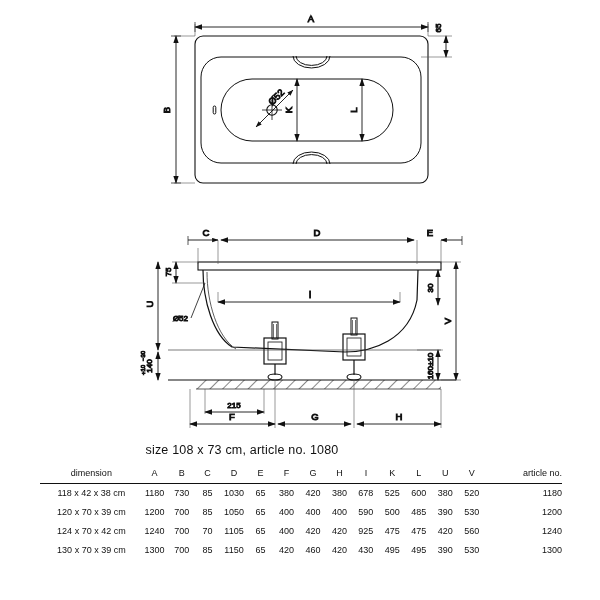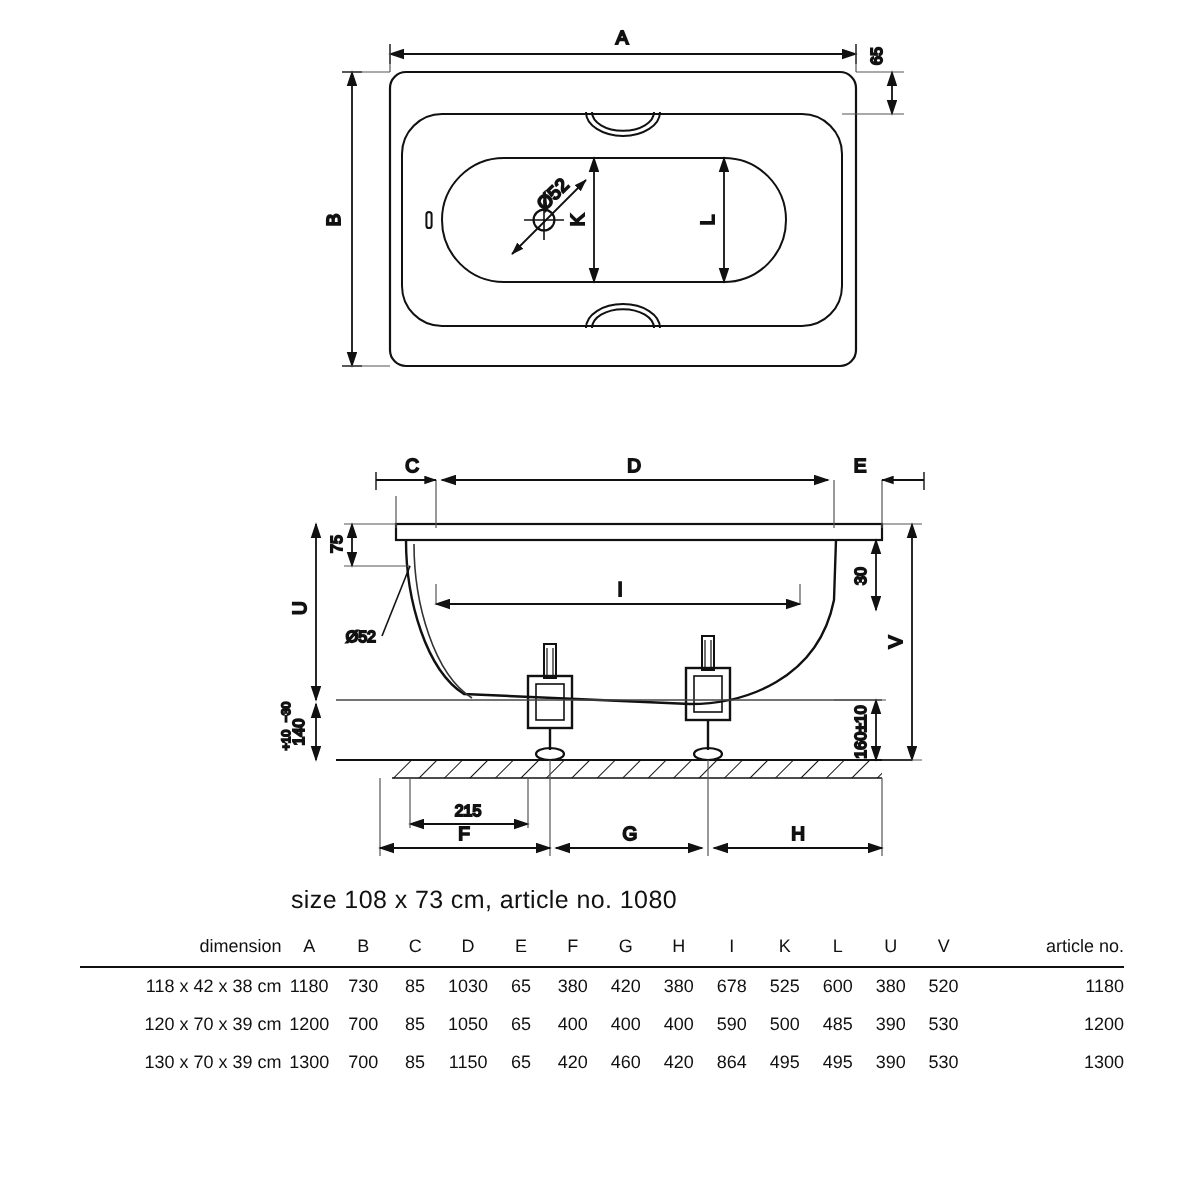--- a/index.html
+++ b/index.html
@@ -23,21 +23,21 @@
   #spec-table{
     position:absolute;left:40px;top:465px;width:522px;
     border-collapse:collapse;font-size:9px;color:#111;
   }
   #spec-table th,#spec-table td{
     padding:0;font-weight:normal;text-align:center;
     height:17px;vertical-align:middle;white-space:nowrap;
   }
   #spec-table thead th{height:16px;padding-bottom:2px;}
   #spec-table thead tr{border-bottom:1.4px solid #111;}
-  #spec-table th.c-dim,#spec-table td.c-dim{text-align:right;width:108px;padding-left:2px;}
+  #spec-table th.c-dim,#spec-table td.c-dim{text-align:center;width:108px;padding-left:2px;}
   #spec-table th.c-art,#spec-table td.c-art{text-align:right;width:70px;padding-left:14px;}
   #spec-table th.c-v,#spec-table td.c-v{width:30px;}
   #spec-table tbody tr{height:19px;}
 </style>
 </head>
 <body>
 
 <svg id="sheet" viewBox="0 0 600 600" width="600" height="600">
 
   <defs>
@@ -271,30 +271,47 @@
         <td class="c-v">400</td>
         <td class="c-v">400</td>
         <td class="c-v">590</td>
         <td class="c-v">500</td>
         <td class="c-v">485</td>
         <td class="c-v">390</td>
         <td class="c-v">530</td>
         <td class="c-art">1200</td>
       </tr>
       <tr>
+        <td class="c-dim">124 x 70 x 42 cm</td>
+        <td class="c-v">1240</td>
+        <td class="c-v">700</td>
+        <td class="c-v">70</td>
+        <td class="c-v">1105</td>
+        <td class="c-v">65</td>
+        <td class="c-v">400</td>
+        <td class="c-v">420</td>
+        <td class="c-v">420</td>
+        <td class="c-v">925</td>
+        <td class="c-v">475</td>
+        <td class="c-v">475</td>
+        <td class="c-v">420</td>
+        <td class="c-v">560</td>
+        <td class="c-art">1240</td>
+      </tr>
+      <tr>
         <td class="c-dim">130 x 70 x 39 cm</td>
         <td class="c-v">1300</td>
         <td class="c-v">700</td>
         <td class="c-v">85</td>
         <td class="c-v">1150</td>
         <td class="c-v">65</td>
         <td class="c-v">420</td>
         <td class="c-v">460</td>
         <td class="c-v">420</td>
-        <td class="c-v">864</td>
+        <td class="c-v">430</td>
         <td class="c-v">495</td>
         <td class="c-v">495</td>
         <td class="c-v">390</td>
         <td class="c-v">530</td>
         <td class="c-art">1300</td>
       </tr>
     </tbody>
 </table>
 
 </body></html>

